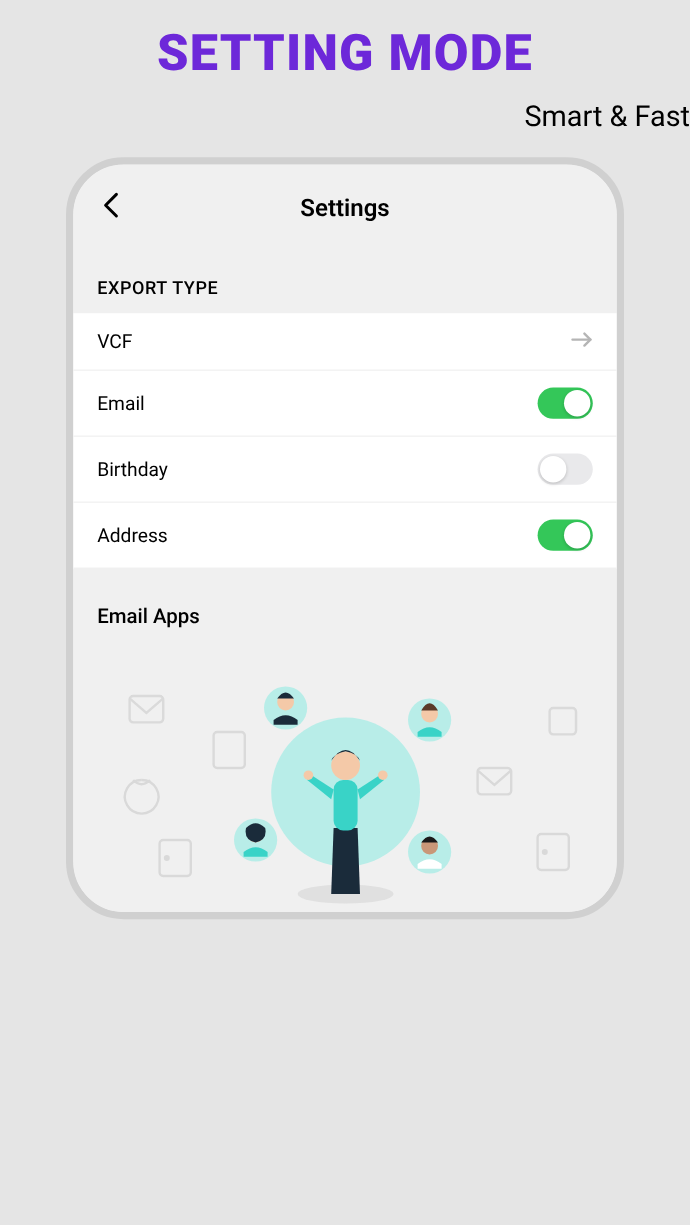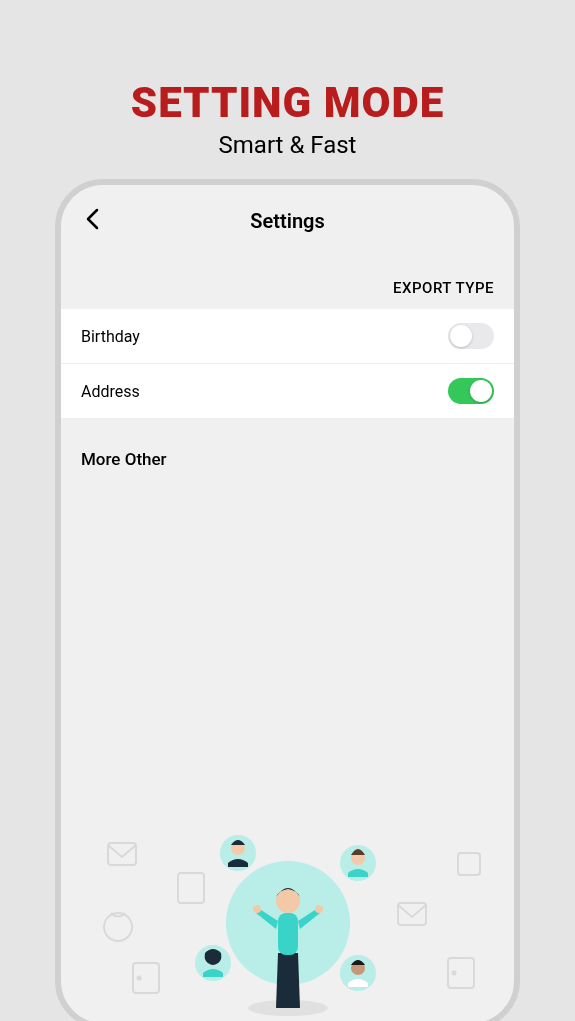--- a/index.html
+++ b/index.html
@@ -10,37 +10,37 @@
     }
     body {
       background: #e5e5e5;
       width: 575px;
       height: 1021px;
       overflow: hidden;
       position: relative;
     }
     .promo-title {
       text-align: center;
-      padding-top: 78px;
+      padding-top: 20px;
       font-size: 42px;
       font-weight: 900;
       letter-spacing: 1px;
-      color: #b91c1c;
+      color: #6d28d9;
     }
     .promo-subtitle {
-      text-align: center;
+      text-align: right;
       font-size: 24px;
       font-weight: 400;
       color: #000;
-      margin-top: 4px;
+      margin-top: 14px;
     }
     .phone-frame {
       margin: 20px auto 0;
       width: 465px;
-      height: 850px;
+      height: 635px;
       border: 6px solid #d0d0d0;
       border-radius: 48px;
       background: #f0f0f0;
       overflow: hidden;
       position: relative;
     }
     .phone-inner {
       border-radius: 42px;
       width: 100%;
       height: 100%;
@@ -66,21 +66,20 @@
       font-size: 20px;
       font-weight: 600;
       color: #000;
     }
     .section-header {
       padding: 26px 20px 12px;
       font-size: 15px;
       font-weight: 500;
       letter-spacing: 0.5px;
       color: #000;
-      text-align: right;
     }
     .row {
       background: #fff;
       padding: 14px 20px;
       display: flex;
       align-items: center;
       justify-content: space-between;
       border-bottom: 1px solid #ededed;
     }
     .row:last-child {
@@ -151,36 +150,51 @@
     <div class="header">
       <div class="back-btn">
         <svg width="16" height="22" viewBox="0 0 16 22">
           <polyline points="12,2 3,11 12,20" fill="none" stroke="#000" stroke-width="2.5" stroke-linecap="round" stroke-linejoin="round"></polyline>
         </svg>
       </div>
       <div class="header-title">Settings</div>
     </div>
 
     <div class="section-header">EXPORT TYPE</div>
-
-
+    <div class="row">
+      <span class="row-label">VCF</span>
+      <span class="chevron">
+        <svg width="18" height="14" viewBox="0 0 18 14">
+            <line x1="1" y1="7" x2="16" y2="7" stroke="#b5b5b5" stroke-width="2" stroke-linecap="round"></line>
+            <polyline points="11,2 16,7 11,12" fill="none" stroke="#b5b5b5" stroke-width="2" stroke-linecap="round" stroke-linejoin="round"></polyline>
+          </svg>
+      </span>
+    </div>
+
+
+    <div class="row">
+      <span class="row-label">Email</span>
+      <div class="toggle on">
+          <div class="knob"></div>
+        </div>
+    </div>
     <div class="row">
       <span class="row-label">Birthday</span>
       <div class="toggle off">
           <div class="knob"></div>
         </div>
     </div>
     <div class="row">
       <span class="row-label">Address</span>
       <div class="toggle on">
           <div class="knob"></div>
         </div>
     </div>
 
-    <div class="more-apps-header">More Other</div>
+    <div class="more-apps-header">Email Apps</div>
 
     <div class="illustration">
       <svg class="illus-svg" width="420" height="230" viewBox="0 0 420 230">
 
         <g stroke="#d7d7d7" stroke-width="2" fill="none" opacity="0.9">
           <rect x="30" y="50" width="28" height="22" rx="3"></rect>
             <polyline points="30,52 44,64 58,52"></polyline>
           <rect x="380" y="60" width="22" height="22" rx="3"></rect>
           <rect x="370" y="165" width="26" height="30" rx="3"></rect>
             <circle cx="376" cy="180" r="1.5" fill="#d7d7d7"></circle>

